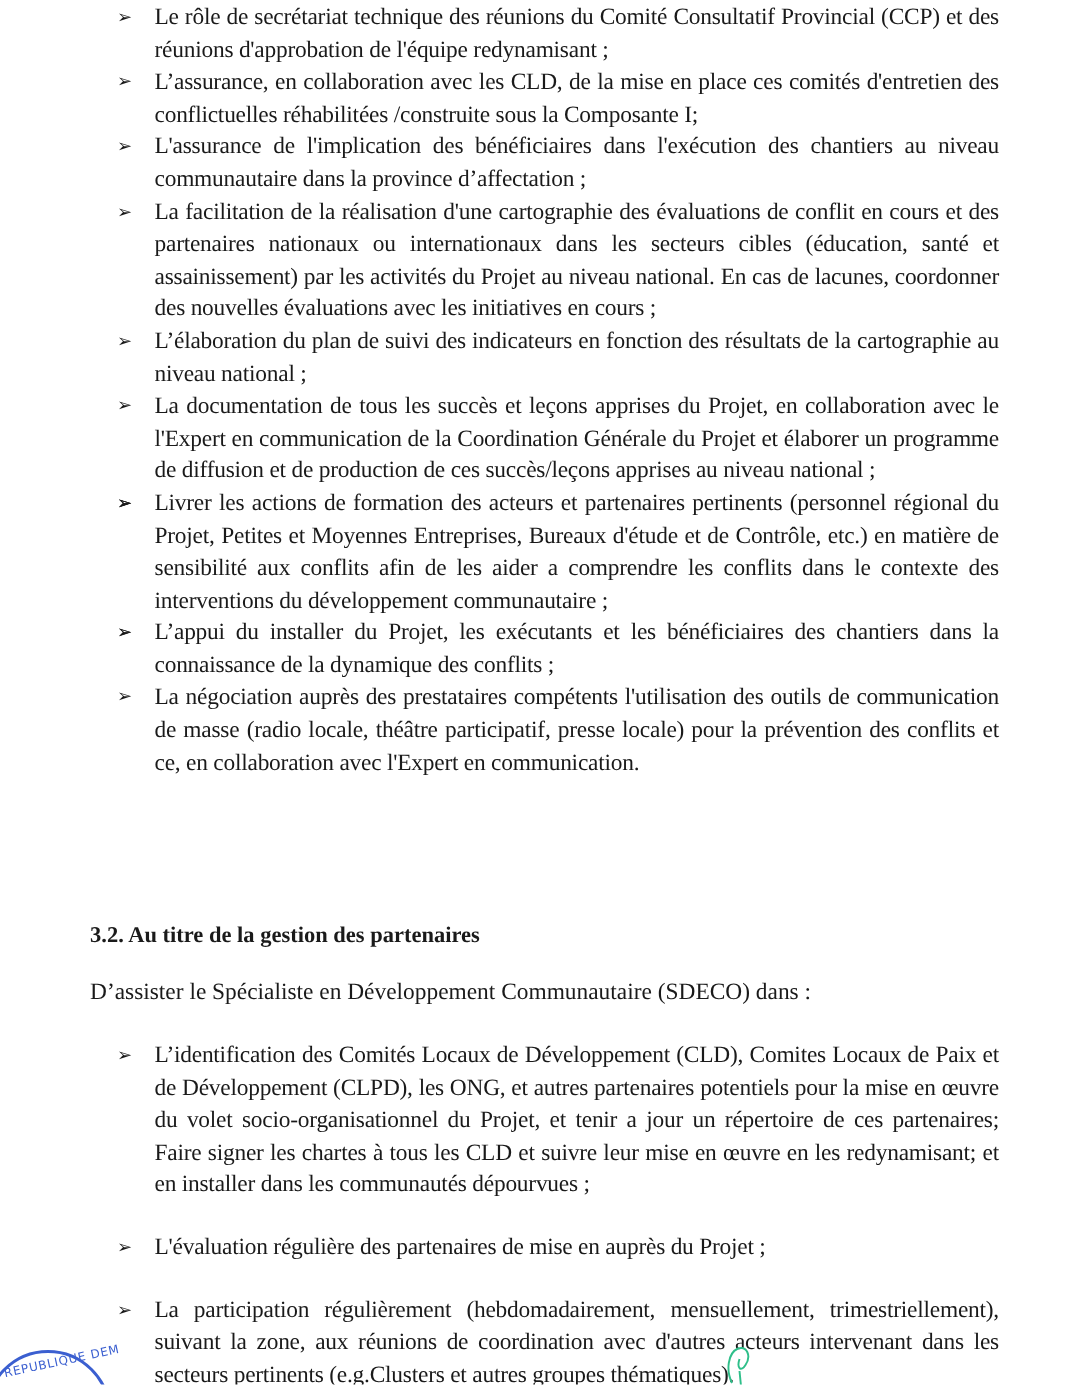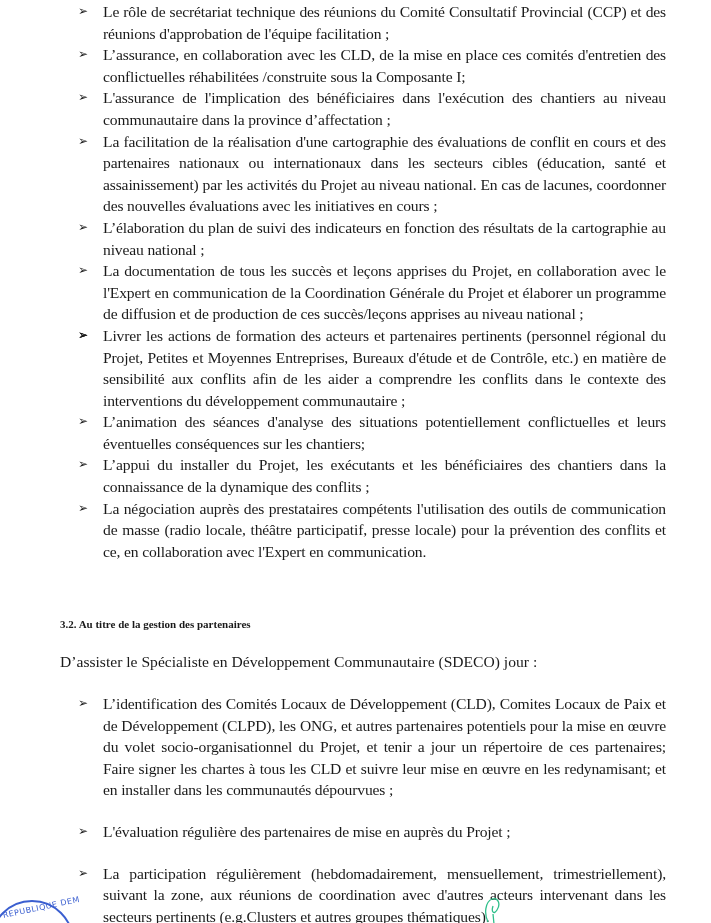--- a/index.html
+++ b/index.html
@@ -6,50 +6,50 @@
   body {
     width: 711px; height: 923px; overflow: hidden; position: relative;
     font-family: "Liberation Serif", "DejaVu Serif", serif;
     color: #1a1a1a;
   }
   .page { position: absolute; left: 0; top: 0; width: 711px; height: 923px; }
   .list { position: absolute; left: 78px; width: 588px; margin: 0; padding: 0; list-style: none; }
   .list1 { top: 1px; }
   .item { position: relative; padding-left: 25px; font-size: 15.6px; line-height: 21.6px; text-align: justify; letter-spacing: -0.15px; }
   .bullet { position: absolute; left: 0; top: 0; font-family: "DejaVu Sans", sans-serif; font-size: 12px; line-height: 21.6px; }
-  .heading { position: absolute; left: 60px; top: 614px; font-weight: bold; font-size: 11px; line-height: 21px; }
+  .heading { position: absolute; left: 60px; top: 614px; font-weight: bold; font-size: 15px; line-height: 21px; }
   .intro { position: absolute; left: 60px; top: 651px; font-size: 15.6px; line-height: 21px; }
   .list2 { top: 693px; }
   .list2 .item { margin-bottom: 20px; }
   .stamp { position: absolute; left: -10px; top: 900px; width: 80px; height: 80px; border: 2px solid #3b5fd0; border-radius: 50%; }
   .stamp-text { position: absolute; left: 2px; top: 903px; font-family: "DejaVu Sans", sans-serif; font-size: 8px; color: #3b5fd0; transform: rotate(-12deg); letter-spacing: 0.5px; }
   .signature { position: absolute; left: 482px; top: 896px; }
 </style>
 </head>
 <body>
 
 <div class="page">
 
   <ul class="list list1">
-    <li class="item"><span class="bullet">➢</span><span>Le rôle de secrétariat technique des réunions du Comité Consultatif Provincial (CCP) et des réunions d'approbation de l'équipe facilitation ;</span></li>
+    <li class="item"><span class="bullet">➢</span><span>Le rôle de secrétariat technique des réunions du Comité Consultatif Provincial (CCP) et des réunions d'approbation de l'équipe redynamisant ;</span></li>
     <li class="item"><span class="bullet">➢</span><span> L’assurance, en collaboration avec les CLD, de la mise en place ces comités d'entretien des conflictuelles réhabilitées /construite sous la Composante I;</span></li>
     <li class="item"><span class="bullet">➢</span><span>L'assurance de l'implication des bénéficiaires dans l'exécution des chantiers au niveau communautaire dans la province d’affectation ;</span></li>
     <li class="item"><span class="bullet">➢</span><span>La facilitation de la réalisation d'une cartographie des évaluations de conflit en cours et des partenaires nationaux ou internationaux dans les secteurs cibles (éducation, santé et assainissement) par les activités du Projet au niveau national. En cas de lacunes, coordonner des nouvelles évaluations avec les initiatives en cours ;</span></li>
     <li class="item"><span class="bullet">➢</span><span>L’élaboration du plan de suivi des indicateurs en fonction des résultats de la cartographie au niveau national ;</span></li>
     <li class="item"><span class="bullet">➢</span><span>La documentation de tous les succès et leçons apprises du Projet, en collaboration avec le l'Expert en communication de la Coordination Générale du Projet et élaborer un programme de diffusion et de production de ces succès/leçons apprises au niveau national ;</span></li>
     <li class="item"><span class="bullet">➢</span></li>
     <li class="item"><span class="bullet">➢</span></li>
     <li class="item"><span class="bullet">➢</span><span>Livrer les actions de formation des acteurs et partenaires pertinents (personnel régional du Projet, Petites et Moyennes Entreprises, Bureaux d'étude et de Contrôle, etc.) en matière de sensibilité aux conflits afin de les aider a comprendre les conflits dans le contexte des interventions du développement communautaire ;</span></li>
-    <li class="item"><span class="bullet">➢</span><span>L’animation des séances d'analyse des situations potentiellement conflictuelles et leurs éventuelles conséquences sur les chantiers;</span></li>
+    <li class="item"><span class="bullet">➢</span></li>
     <li class="item"><span class="bullet">➢</span><span>L’appui du installer du Projet, les exécutants et les bénéficiaires des chantiers dans la connaissance de la dynamique des conflits ;</span></li>
     <li class="item"><span class="bullet">➢</span><span>La négociation auprès des prestataires compétents l'utilisation des outils de communication de masse (radio locale, théâtre participatif, presse locale) pour la prévention des conflits  et ce, en collaboration  avec l'Expert en communication.</span></li>
   </ul>
 
   <div class="heading">3.2. Au titre de la gestion des partenaires</div>
-  <div class="intro">D’assister le Spécialiste en Développement Communautaire (SDECO) jour :</div>
+  <div class="intro">D’assister le Spécialiste en Développement Communautaire (SDECO) dans :</div>
 
   <ul class="list list2">
     <li class="item"><span class="bullet">➢</span><span>L’identification des Comités Locaux de Développement (CLD), Comites Locaux de Paix et de Développement (CLPD), les ONG, et autres partenaires potentiels pour la mise en œuvre du volet socio-organisationnel du Projet, et tenir a jour un répertoire de ces partenaires; Faire signer les chartes à tous les CLD et suivre leur mise en œuvre en les redynamisant; et en installer dans les communautés dépourvues ;</span></li>
     <li class="item"><span class="bullet">➢</span><span>L'évaluation régulière des partenaires de mise en auprès du Projet ;</span></li>
     <li class="item"><span class="bullet">➢</span><span>La participation régulièrement (hebdomadairement, mensuellement, trimestriellement), suivant la zone, aux réunions de coordination avec d'autres acteurs intervenant dans les secteurs pertinents (e.g.Clusters et autres groupes thématiques).</span></li>
   </ul>
 
   <div class="stamp"></div>
   <div class="stamp-text">REPUBLIQUE DEM</div>
 

